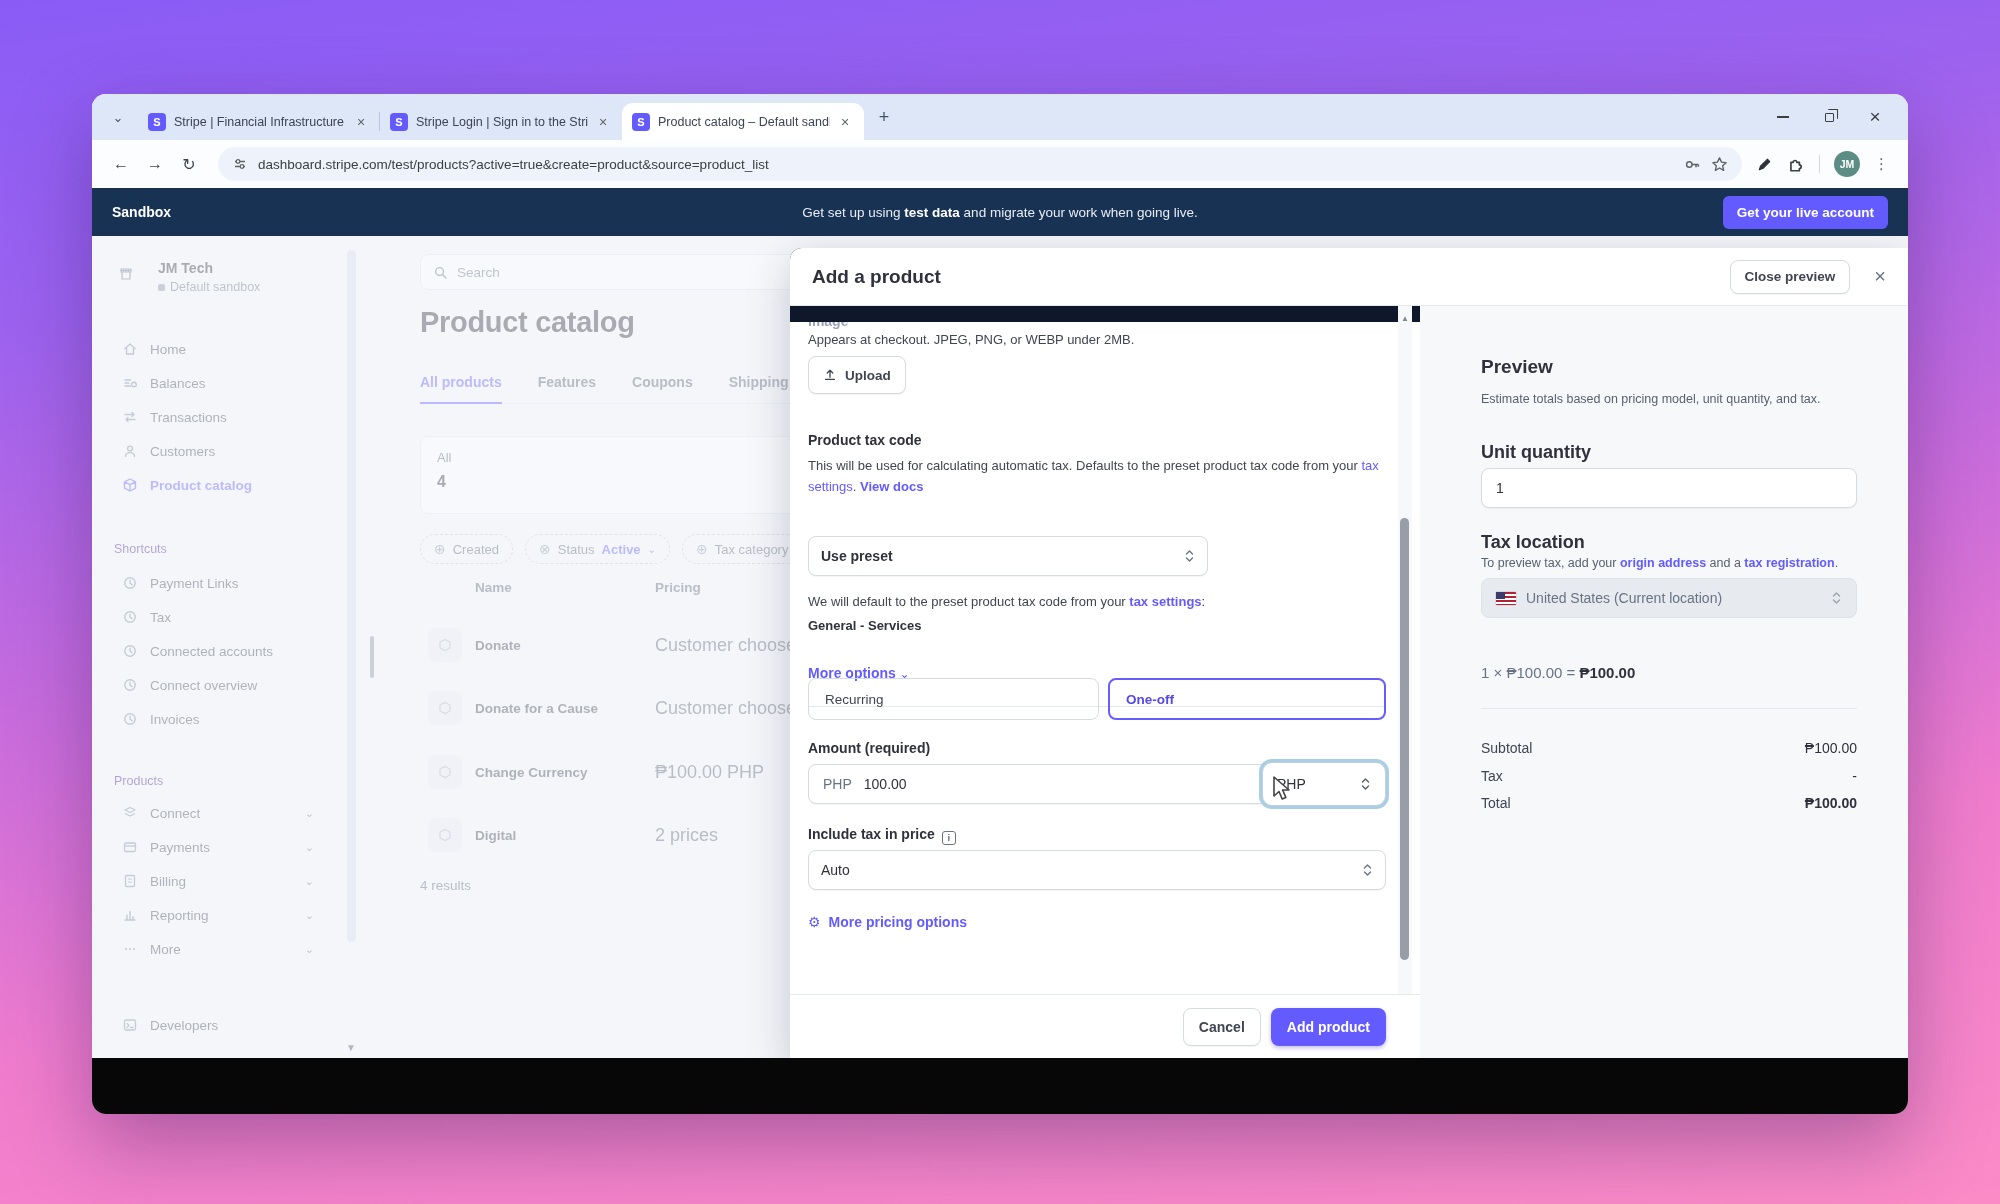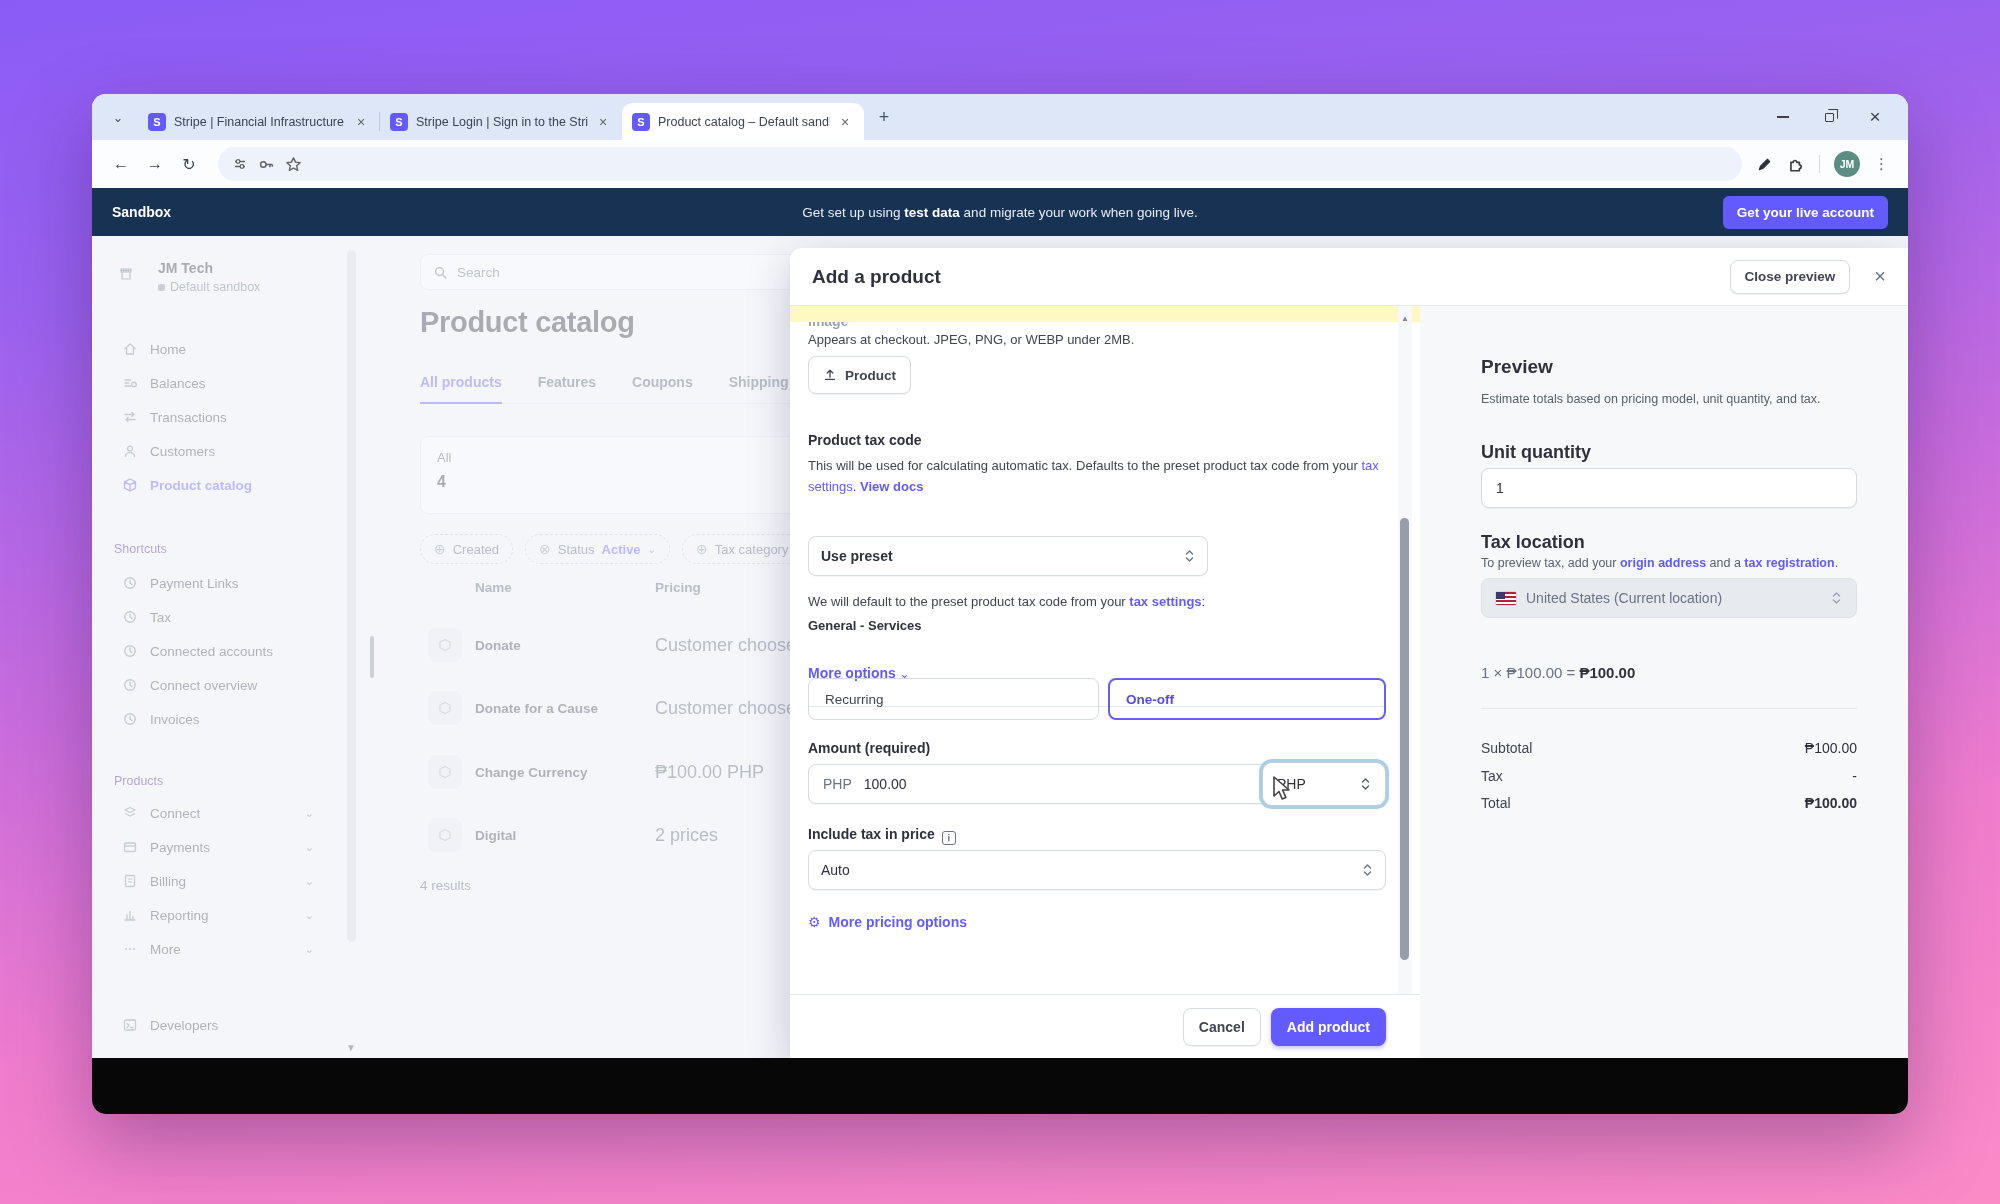--- a/index.html
+++ b/index.html
@@ -81,21 +81,21 @@
   .chip .cval { color:#635bff; font-weight:bold; }
   .chip .cchev { color:#635bff; font-size:10px; }
   .thead { position:absolute; top:344px; font-size:13.5px; font-weight:bold; color:#596171; }
   .prow { position:absolute; height:44px; display:flex; align-items:center; }
   .prow-icon { position:absolute; left:66px; width:34px; height:34px; border-radius:8px; background:#e9ecf1; display:flex; align-items:center; justify-content:center; color:#aab2c0; }
   .prow-name { position:absolute; left:113px; font-size:13.5px; font-weight:bold; color:#414552; }
   .prow-price { position:absolute; left:293px; font-size:18px; color:#596171; }
   .results { position:absolute; left:58px; top:642px; font-size:13.5px; color:#596171; }
   .content-scroll-thumb { position:absolute; left:8px; top:400px; width:4px; height:42px; border-radius:2px; background:#8b93a3; }
   
-  .modal { position:absolute; left:698px; top:12px; right:0; bottom:0; background:#fef9c3; z-index:10; border-radius:12px 0 0 0; box-shadow:0 12px 44px rgba(20,30,60,.22); }
+  .modal { position:absolute; left:698px; top:12px; right:0; bottom:0; background:#0f172a; z-index:10; border-radius:12px 0 0 0; box-shadow:0 12px 44px rgba(20,30,60,.22); }
   .modal-header { position:absolute; left:0; right:0; top:0; height:58px; border-bottom:1px solid #e3e8ee; display:flex; align-items:center; padding:0 22px; z-index:3; background:#fff; border-radius:12px 0 0 0; }
   .modal-title { font-size:19px; font-weight:bold; color:#30313d; }
   .close-preview-btn { margin-left:auto; height:34px; padding:0 14px; border:1px solid #d5dbe1; border-radius:8px; background:#fff; font-size:13.5px; font-weight:bold; color:#414552; display:flex; align-items:center; box-shadow:0 1px 1px rgba(0,0,0,.05); }
   .modal-x { margin-left:24px; color:#687385; font-size:18px; }
   .modal-body { position:absolute; left:0; right:0; top:58px; bottom:0; }
   .form-col { position:absolute; left:0; top:16px; width:630px; bottom:0; background:#fff; overflow:hidden; }
   .preview-col { position:absolute; left:630px; top:0; right:0; bottom:0; background:#f6f8fa; }
   .f-label { font-size:14px; font-weight:bold; color:#30313d; position:absolute; left:18px; }
   .f-text { font-size:13px; color:#414552; position:absolute; left:18px; line-height:1.6; }
   .f-muted-label { position:absolute; left:18px; top:-9px; font-size:14px; font-weight:bold; color:#9aa2b5; }
@@ -191,20 +191,21 @@
         <span>↻</span>
       </div>
     <div class="omnibox">
       <span class="obicon">
         <svg class="ic" width="16" height="16" viewBox="0 0 16 16">
             <path d="M3 5.5 H13 M3 10.5 H13" stroke="#5f6368" stroke-width="1.4" fill="none"></path>
             <circle cx="6" cy="5.5" r="1.8" fill="#fcfdff" stroke="#5f6368" stroke-width="1.3"></circle>
             <circle cx="10" cy="10.5" r="1.8" fill="#fcfdff" stroke="#5f6368" stroke-width="1.3"></circle>
           </svg>
       </span>
+      <span class="urltext">dashboard.stripe.com/test/products?active=true&amp;create=product&amp;source=product_list</span>
       <span class="obicon">
         <svg class="ic" width="17" height="17" viewBox="0 0 16 16">
             <circle cx="5" cy="8" r="2.6" fill="none" stroke="#5f6368" stroke-width="1.4"></circle>
             <path d="M7.6 8 H13.5 M11.3 8 V10.6 M13.5 8 V10" stroke="#5f6368" stroke-width="1.4" fill="none"></path>
           </svg>
       </span>
       <span class="obicon">
         <svg class="ic" width="17" height="17" viewBox="0 0 16 16">
             <path d="M8 1.8 L9.9 5.8 L14.2 6.3 L11 9.2 L11.9 13.5 L8 11.3 L4.1 13.5 L5 9.2 L1.8 6.3 L6.1 5.8 Z" fill="none" stroke="#5f6368" stroke-width="1.3" stroke-linejoin="round"></path>
           </svg>
@@ -504,21 +505,21 @@
 
         <div class="form-col">
           <div class="f-muted-label">Image</div>
           <div class="f-text" style="top:8px">Appears at checkout. JPEG, PNG, or WEBP under 2MB.</div>
           <div class="upload-btn">
             <span>
                 <svg class="ic" width="14" height="14" viewBox="0 0 16 16">
                   <path d="M8 10.5 V3 M4.8 5.8 L8 2.6 L11.2 5.8 M3 13 H13" fill="none" stroke="#414552" stroke-width="1.5" stroke-linecap="round" stroke-linejoin="round"></path>
                 </svg>
               </span>
-            <span>Product</span>
+            <span>Upload</span>
           </div>
 
           <div class="f-label" style="top:110px">Product tax code</div>
           <div class="f-text" style="top:134px; width:578px"><span>This will be used for calculating automatic tax. Defaults to the preset product tax code from your </span><span class="purple">tax settings</span><span>. </span><span class="plink">View docs</span></div>
 
           <div class="select" style="left:18px; top:214px; width:400px;">
             <span style="font-weight:bold;">Use preset</span>
             <span class="updown">
                 <svg class="ic" width="11" height="16" viewBox="0 0 10 16">
                   <path d="M2 6 L5 3 L8 6 M2 10 L5 13 L8 10" fill="none" stroke="#687385" stroke-width="1.4" stroke-linecap="round" stroke-linejoin="round"></path>

